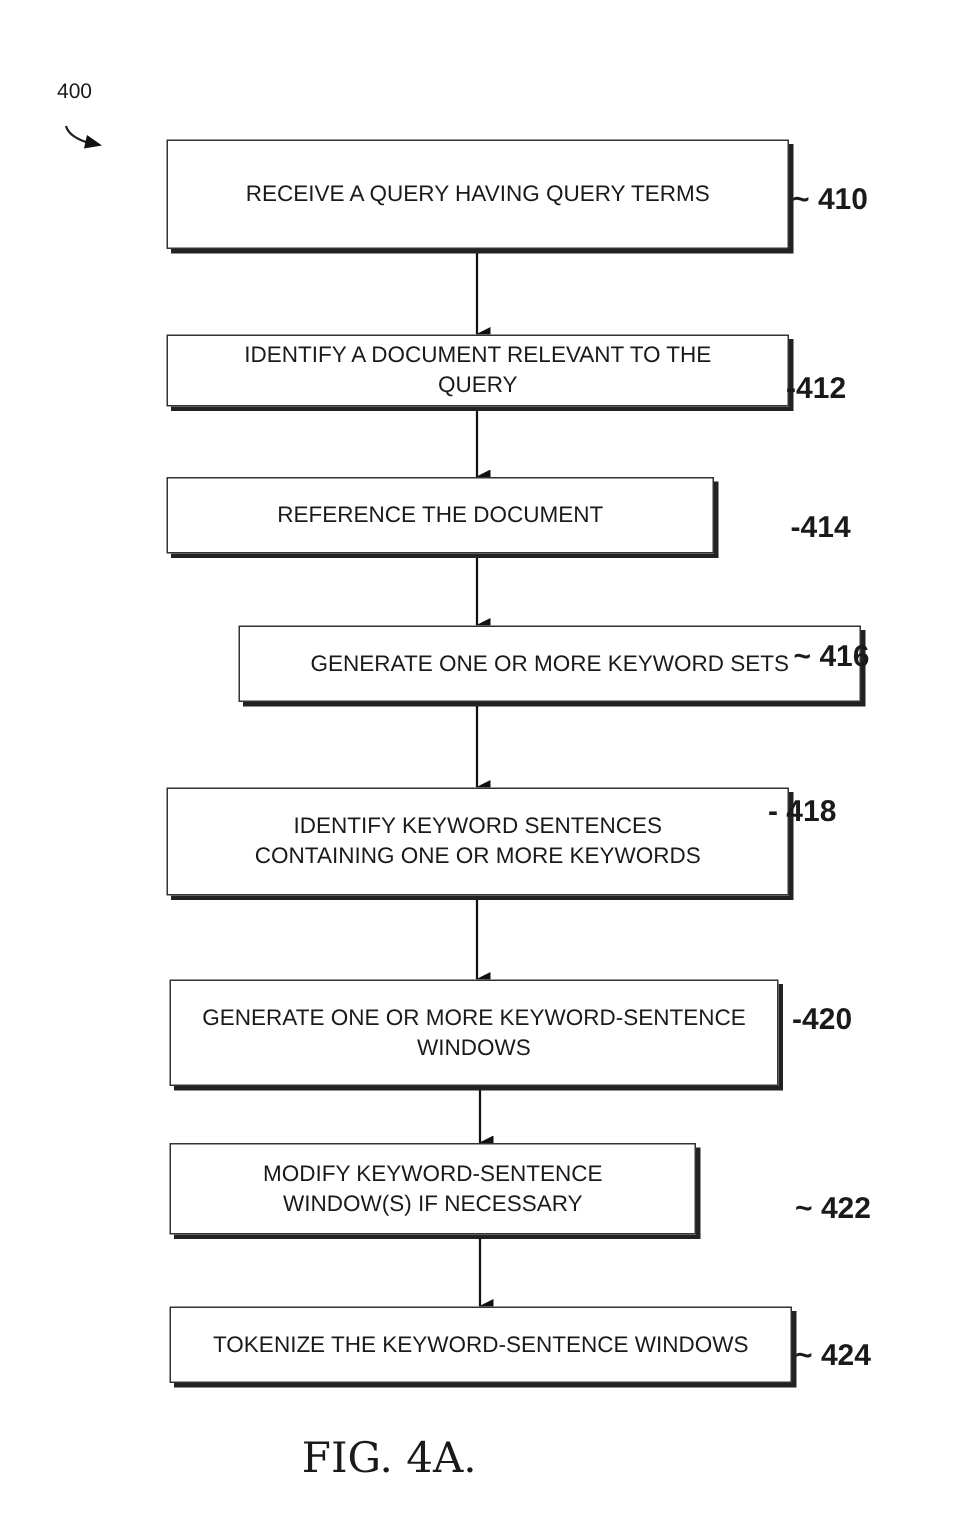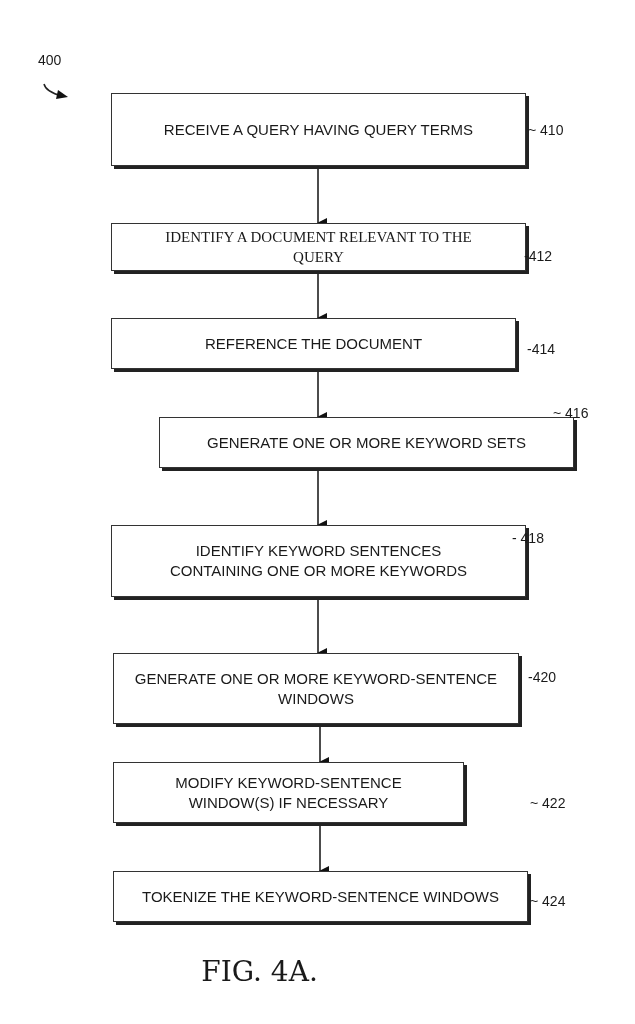--- a/index.html
+++ b/index.html
@@ -3,21 +3,21 @@
 <meta charset="utf-8">
 <style>
   html, body { margin: 0; padding: 0; background: #ffffff; }
   body { width: 635px; height: 1024px; position: relative; overflow: hidden;
          font-family: "Liberation Sans", sans-serif; color: #1a1a1a; }
   .ref-main { position: absolute; left: 28px; top: 52px; font-size: 14px; margin-left: 10px; }
   .box { position: absolute; box-sizing: border-box; border: 1.5px solid #333;
          background: #fff; box-shadow: 3px 3px 0 #222;
          display: flex; align-items: center; justify-content: center;
          text-align: center; font-size: 15px; line-height: 20px; }
-  .ref { position: absolute; font-size: 14px; }
+  .ref { position: absolute; font-size: 20px; font-weight: bold; }
   .fig { position: absolute; left: 0; width: 519px; top: 955px; text-align: center;
          font-family: "DejaVu Serif", serif; font-size: 28px; }
   svg { position: absolute; left: 0; top: 0; }
 </style>
 </head>
 <body>
 
 <svg width="635" height="1024">
   <defs>
     <marker id="ah" markerWidth="10" markerHeight="10" refX="5" refY="9" orient="auto" markerUnits="userSpaceOnUse">
@@ -35,34 +35,34 @@
   <line x1="320" y1="823" x2="320" y2="871" stroke="#111" stroke-width="1.5" marker-end="url(#ah)"></line>
 </svg>
 
 <div class="ref-main">400</div>
 
 <div class="box" style="left:111px;top:93px;width:415px;height:73px;">
     <span>RECEIVE A QUERY HAVING QUERY TERMS</span>
   </div>
 <div class="ref" style="left:528px;top:122px;">~ <span>410</span></div>
 
-<div class="box" style="left:111px;top:223px;width:415px;height:48px;padding:0 36px;font-family:Liberation Serif, serif;">
+<div class="box" style="left:111px;top:223px;width:415px;height:48px;padding:0 36px;">
     <span>IDENTIFY A DOCUMENT RELEVANT TO THE QUERY</span>
   </div>
 <div class="ref" style="left:524px;top:248px;">-<span>412</span></div>
 
-<div class="box" style="left:111px;top:318px;width:405px;height:51px;">
+<div class="box" style="left:111px;top:318px;width:365px;height:51px;">
     <span>REFERENCE THE DOCUMENT</span>
   </div>
 <div class="ref" style="left:527px;top:341px;">-<span>414</span></div>
 
 <div class="box" style="left:111px;top:417px;width:415px;height:51px;margin-left:48px;">
     <span>GENERATE ONE OR MORE KEYWORD SETS</span>
   </div>
-<div class="ref" style="left:529px;top:405px;margin-left:24px;">~ <span>416</span></div>
+<div class="ref" style="left:529px;top:427px;">~ <span>416</span></div>
 
 <div class="box" style="left:111px;top:525px;width:415px;height:72px;padding:12px 40px;">
     <span>IDENTIFY KEYWORD SENTENCES CONTAINING ONE OR MORE KEYWORDS</span>
   </div>
 <div class="ref" style="left:512px;top:530px;">- <span>418</span></div>
 
 <div class="box" style="left:113px;top:653px;width:406px;height:71px;padding:0 8px;">
     <span>GENERATE ONE OR MORE KEYWORD-SENTENCE WINDOWS</span>
   </div>
 <div class="ref" style="left:528px;top:669px;">-<span>420</span></div>

